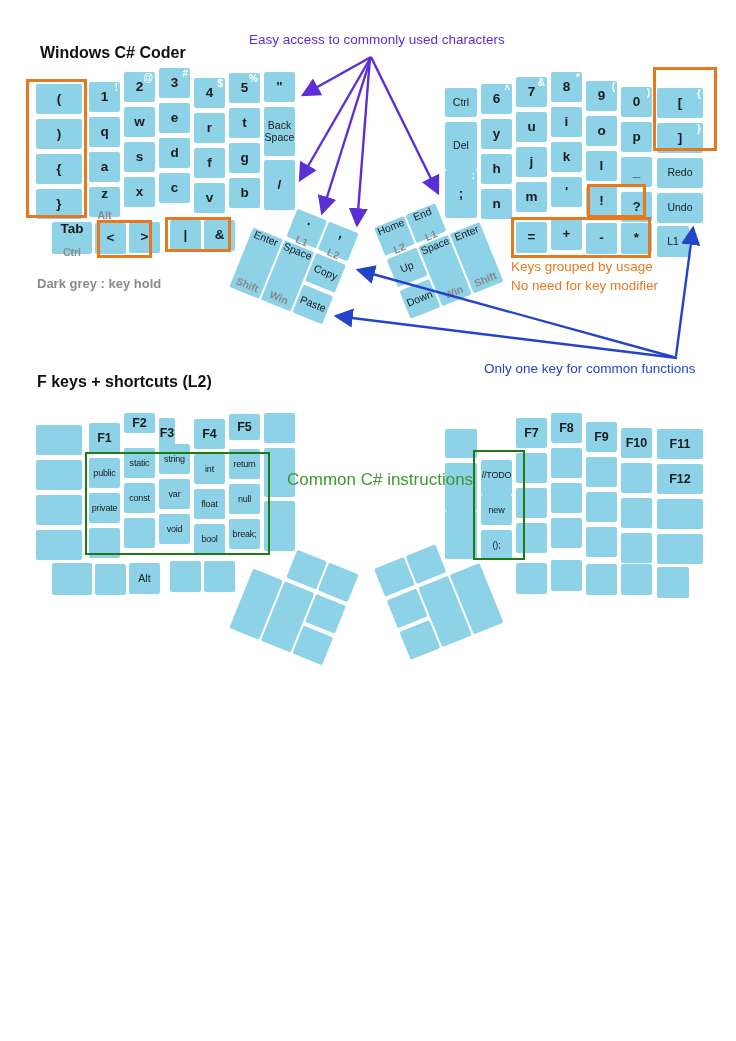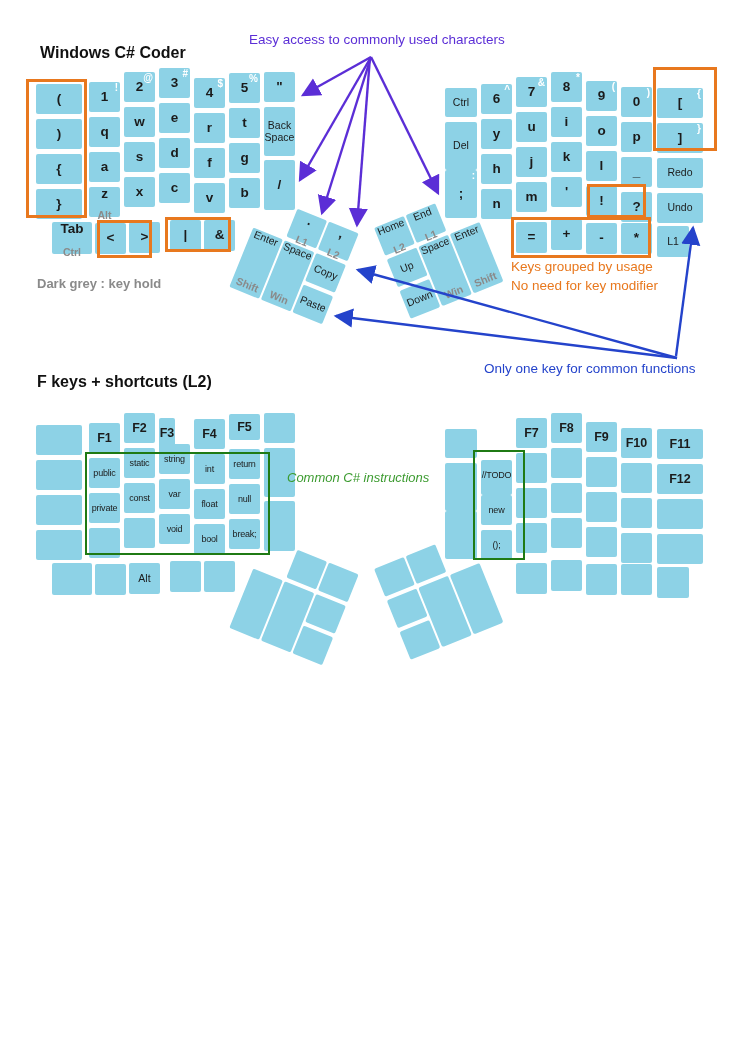--- a/index.html
+++ b/index.html
@@ -17,21 +17,21 @@
   .hold{position:absolute;bottom:-3px;left:0;width:100%;text-align:center;color:var(--hold,#8a8a8a);
         font-weight:700;font-size:10.5px;line-height:1;}
   .thumb{position:absolute;transform-origin:0 0;}
   .obox{position:absolute;border:3px solid var(--orange,#e8781e);box-sizing:border-box;}
   .gbox{position:absolute;border:2px solid var(--green-box,#1f7a14);box-sizing:border-box;}
   .note{position:absolute;white-space:nowrap;}
   .t-title{font-weight:700;font-size:16px;color:#111;}
   .t-purple{color:var(--purple,#5b2ed6);font-size:13.5px;}
   .t-orange{color:var(--orange,#e8781e);font-size:13.5px;}
   .t-blue{color:var(--blue,#2443cb);font-size:13.5px;}
-  .t-green{color:var(--green-text,#3c9b30);font-size:13px;font-style:italic;}
+  .t-green{color:var(--green-text,#3c9b30);font-size:17px;}
   .t-grey{color:var(--hold,#8a8a8a);font-weight:700;font-size:13px;}
   svg.arrows{position:absolute;left:0;top:0;pointer-events:none;}
   line.pl{stroke:var(--purple,#5b2ed6);stroke-width:2.4;}
   line.bl{stroke:var(--blue,#2443cb);stroke-width:2.4;}
 </style>
 </head>
 <body>
 
 <div class="page">
 
@@ -303,21 +303,21 @@
       <div class="key" style="left: 89px; top: 423px; width: 31px; height: 30px;">
         <span class="main fkey">F1</span>
       </div>
       <div class="key" style="left: 89px; top: 458px; width: 31px; height: 30px;">
         <span class="main kw">public</span>
       </div>
       <div class="key" style="left: 89px; top: 493px; width: 31px; height: 30px;">
         <span class="main kw">private</span>
       </div>
       <div class="key" style="left: 89px; top: 528px; width: 31px; height: 30px;"></div>
-      <div class="key" style="left: 124px; top: 413px; width: 31px; height: 30px; justify-content: center;">
+      <div class="key" style="left: 124px; top: 413px; width: 31px; height: 20px; justify-content: center;">
         <span class="main fkey">F2</span>
       </div>
       <div class="key" style="left: 124px; top: 448px; width: 31px; height: 30px;">
         <span class="main kw">static</span>
       </div>
       <div class="key" style="left: 124px; top: 483px; width: 31px; height: 30px;">
         <span class="main kw">const</span>
       </div>
       <div class="key" style="left: 124px; top: 518px; width: 31px; height: 30px;"></div>
       <div class="key" style="left: 159px; top: 418px; width: 16px; height: 30px; justify-content: center;">

